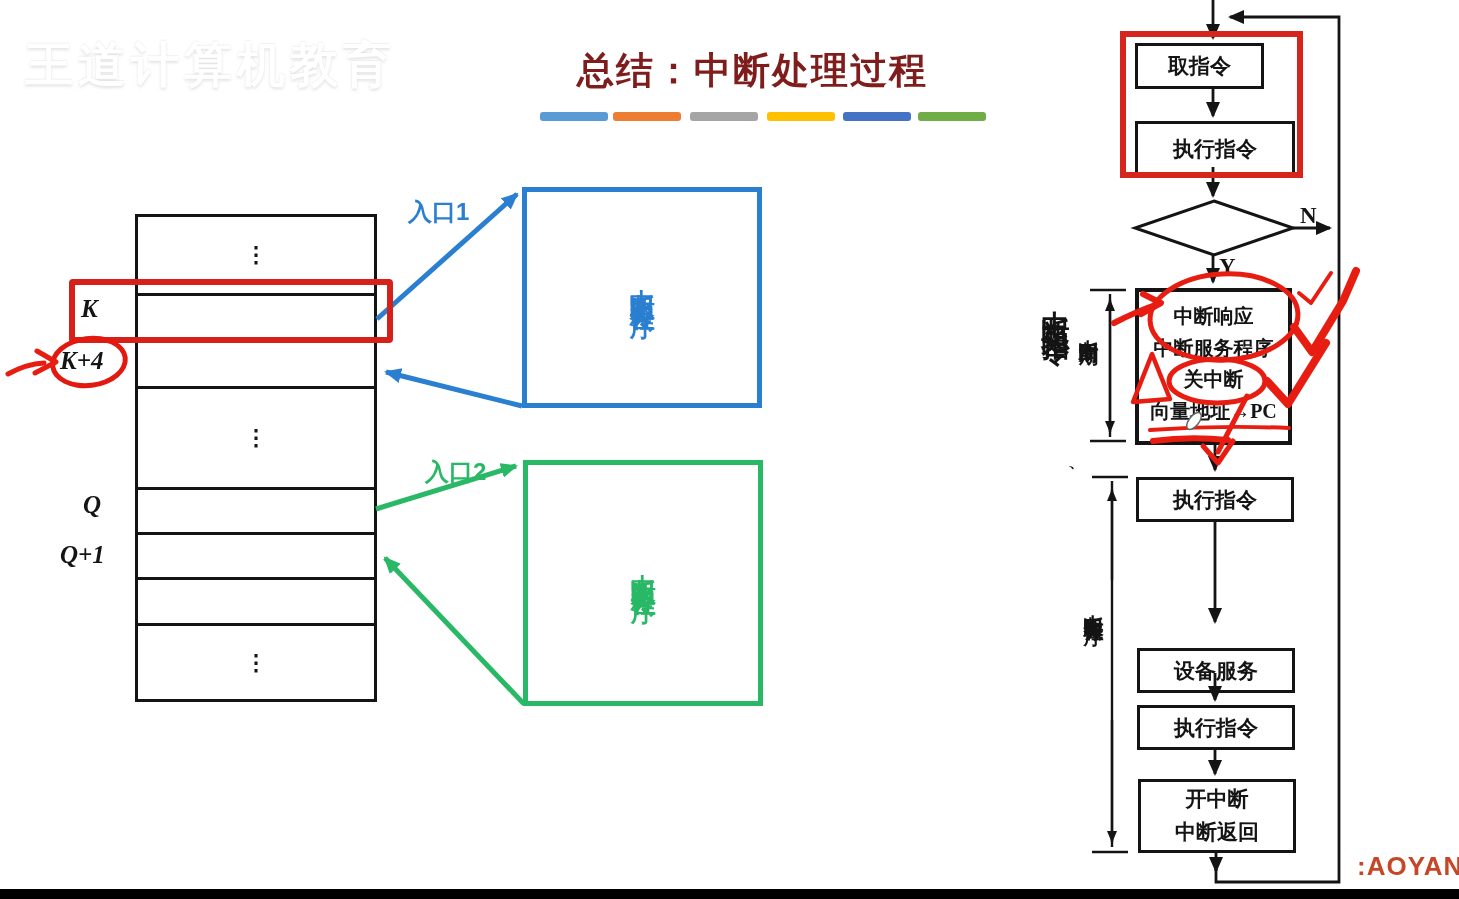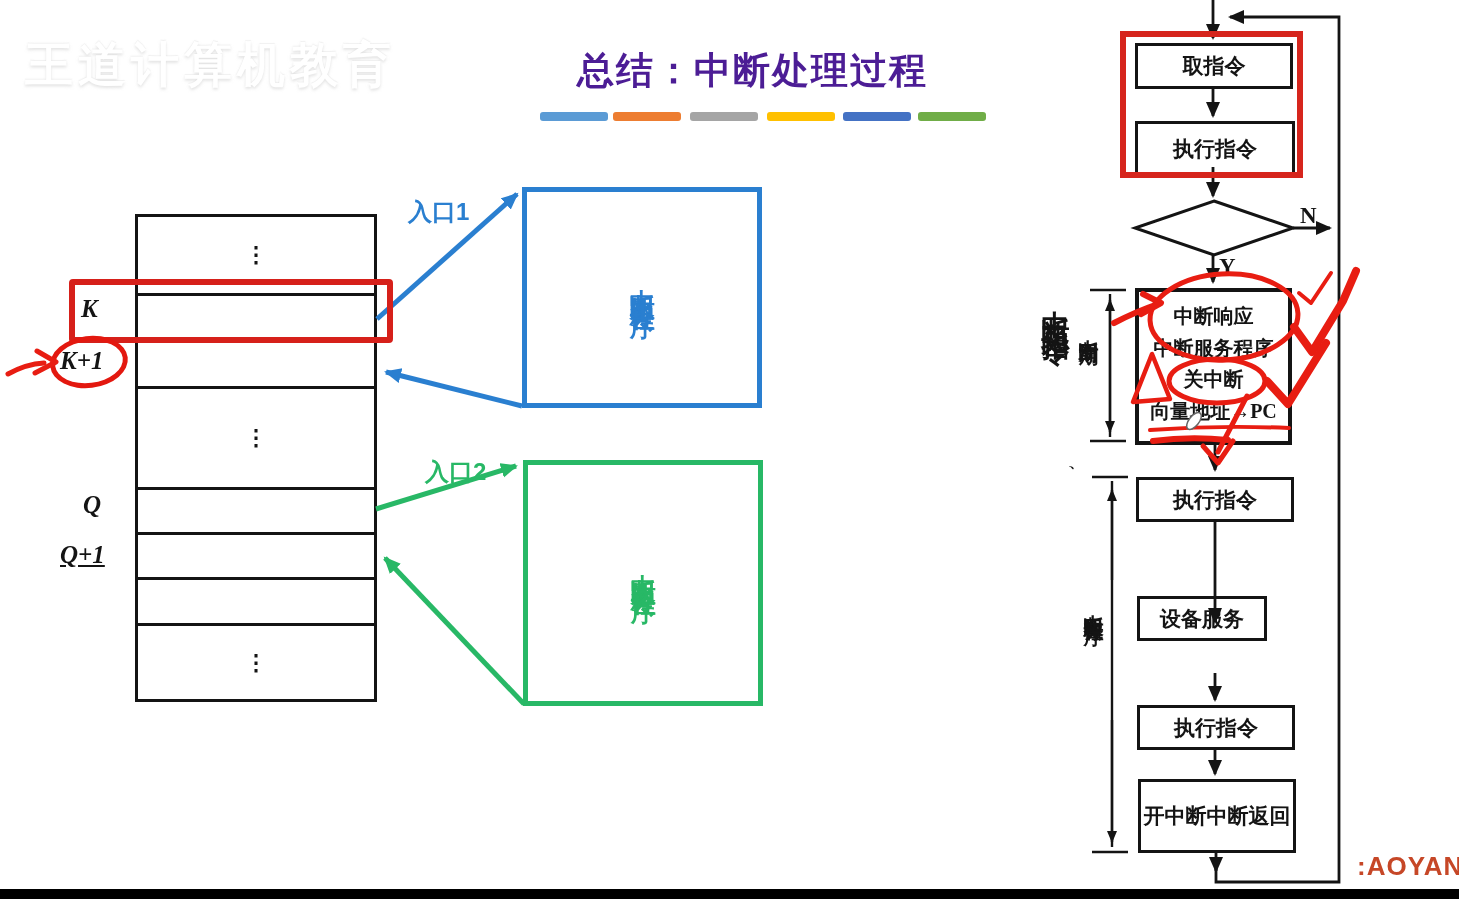--- a/index.html
+++ b/index.html
@@ -7,21 +7,21 @@
   body { position:relative; width:1459px; height:899px; background:#ffffff; overflow:hidden;
          font-family:"Liberation Sans", sans-serif; }
   .abs { position:absolute; }
 
   
   .watermark { left:25px; top:33px; font-size:48px; font-weight:bold; letter-spacing:5px;
     color:#ffffff; text-shadow:0 2px 3px rgba(205,205,205,.55), 0 -1px 1px rgba(225,225,225,.45);
     font-family:"Liberation Sans", sans-serif; }
 
   
-  .title { left:577px; top:46px; font-size:37px; font-weight:bold; color:#4c1d95; letter-spacing:2px; }
+  .title { left:577px; top:46px; font-size:37px; font-weight:bold; color:#7f1d1d; letter-spacing:2px; }
   .dash { top:112px; height:9px; width:68px; border-radius:3px; }
 
   
   .mem-table { left:135px; top:214px; width:242px; height:488px; border:3px solid #141414;
     display:flex; flex-direction:column; }
   .mem-row { width:100%; display:flex; align-items:center; justify-content:center;
     font-size:22px; font-weight:bold; color:#141414; }
   .mem-row.bt { border-top:3px solid #141414; }
   .mem-label { font-family:"Liberation Serif", serif; font-style:italic; font-weight:bold;
     font-size:25px; color:#141414; }
@@ -40,29 +40,29 @@
   .svc1 { left:522px; top:187px; height:221px; border:5px solid #2a7fd0; color:#2a7fd0; }
   .svc2 { left:523px; top:460px; height:246px; border:5px solid #28b866; color:#28b866; }
   .entry { font-size:24px; font-weight:bold; }
   .entry1 { left:408px; top:196px; color:#2a7fd0; }
   .entry2 { left:425px; top:456px; color:#28b866; }
 
   
   .fbox { border:3px solid #141414; display:flex; align-items:center; justify-content:center;
     font-family:"Liberation Serif", serif; font-weight:bold; font-size:21px; color:#141414;
     background:#ffffff; }
-  .fetch   { left:1135px; top:43px;  width:158px; height:46px; }
+  .fetch   { left:1135px; top:43px;  width:129px; height:46px; }
   .exec    { left:1135px; top:121px; width:160px; height:56px; }
   .cycle   { left:1135px; top:288px; width:157px; height:157px; border-width:4px;
              flex-direction:column; justify-content:space-evenly; font-size:20px; padding:2px 0 8px 0; }
   .cycle div { line-height:1; }
   .protect { left:1136px; top:477px; width:158px; height:45px; }
-  .device  { left:1137px; top:596px; width:130px; height:45px;font-family:Liberation Mono, monospace; }
+  .device  { left:1137px; top:648px; width:158px; height:45px;font-family:Liberation Mono, monospace; }
   .restore { left:1137px; top:705px; width:158px; height:45px; }
-  .openret { left:1138px; top:779px; width:158px; height:74px; flex-direction:row; }
+  .openret { left:1138px; top:779px; width:158px; height:74px; flex-direction:column; }
   .openret div { line-height:1.55; }
   .diamond-label { left:1149px; top:216px; width:130px; text-align:center;
     font-family:"Liberation Serif", serif; font-weight:bold; font-size:21px; color:#141414; }
   .ny { font-family:"Liberation Serif", serif; font-weight:bold; font-size:23px; color:#141414; }
   .n-label { left:1300px; top:203px; }
   .y-label { left:1219px; top:254px; }
 
   
   .vlabel { writing-mode:vertical-rl; text-orientation:upright; color:#141414;
     font-family:"Liberation Serif", serif; }
@@ -95,23 +95,23 @@
   <div class="mem-row" style="height:76px">⋮</div>
   <div class="mem-row bt" style="height:46px"></div>
   <div class="mem-row bt" style="height:47px"></div>
   <div class="mem-row bt" style="height:101px">⋮</div>
   <div class="mem-row bt" style="height:45px"></div>
   <div class="mem-row bt" style="height:45px"></div>
   <div class="mem-row bt" style="height:46px"></div>
   <div class="mem-row bt" style="height:76px">⋮</div>
 </div>
 <div class="abs mem-label" style="left:81px; top:295px;">K</div>
-<div class="abs mem-label" style="left:60px; top:347px;">K+1</div>
+<div class="abs mem-label" style="left:60px; top:347px;">K+4</div>
 <div class="abs mem-label" style="left:83px; top:491px;">Q</div>
-<div class="abs mem-label" style="left:60px; top:541px;text-decoration:underline;">Q+1</div>
+<div class="abs mem-label" style="left:60px; top:541px;">Q+1</div>
 
 <div class="abs svc-box svc1">
   <div class="vtxt">中断服务程序</div>
   <div class="num">1</div>
 </div>
 <div class="abs svc-box svc2">
   <div class="vtxt">中断服务程序</div>
   <div class="num">2</div>
 </div>
 <div class="abs entry entry1">入口1</div>

